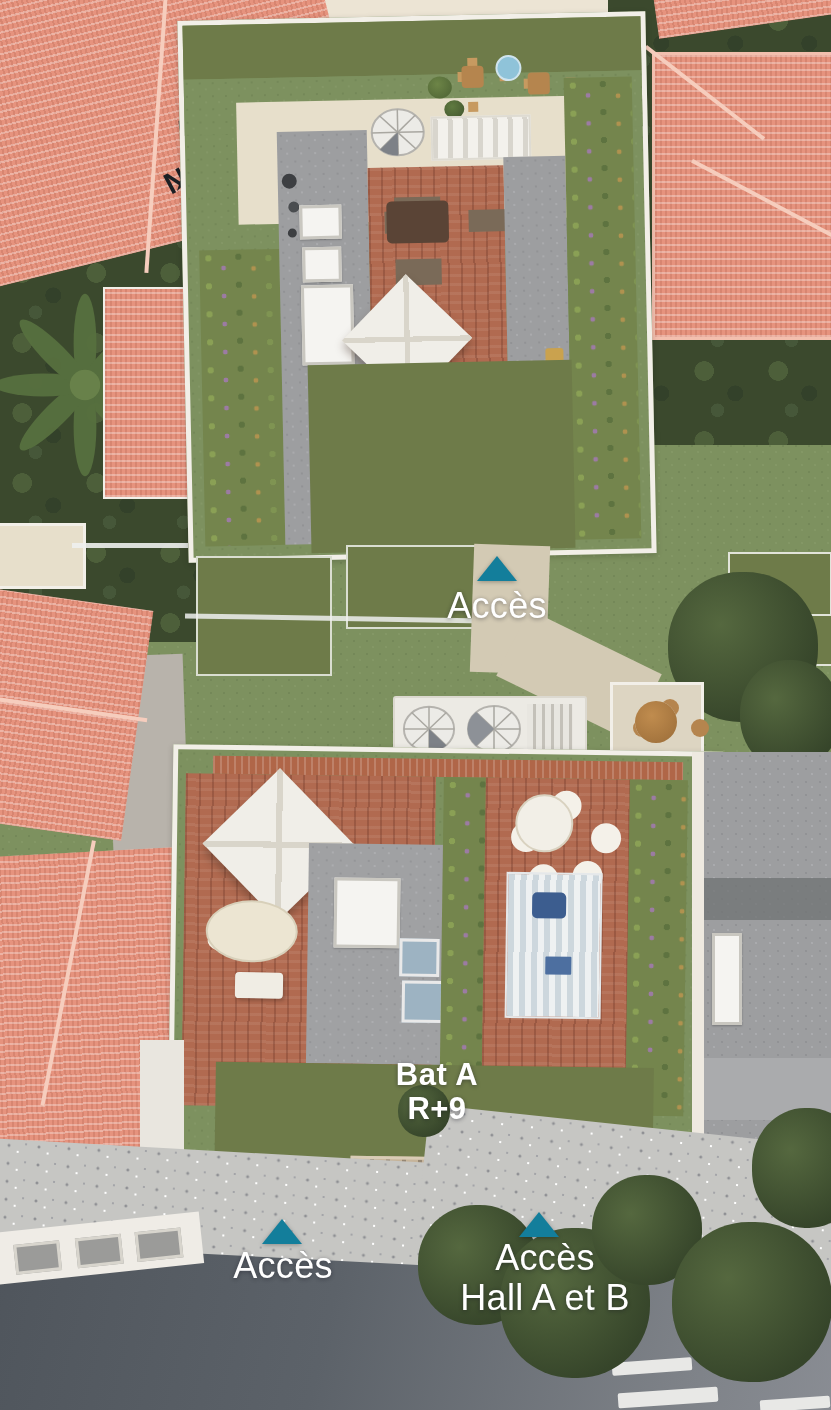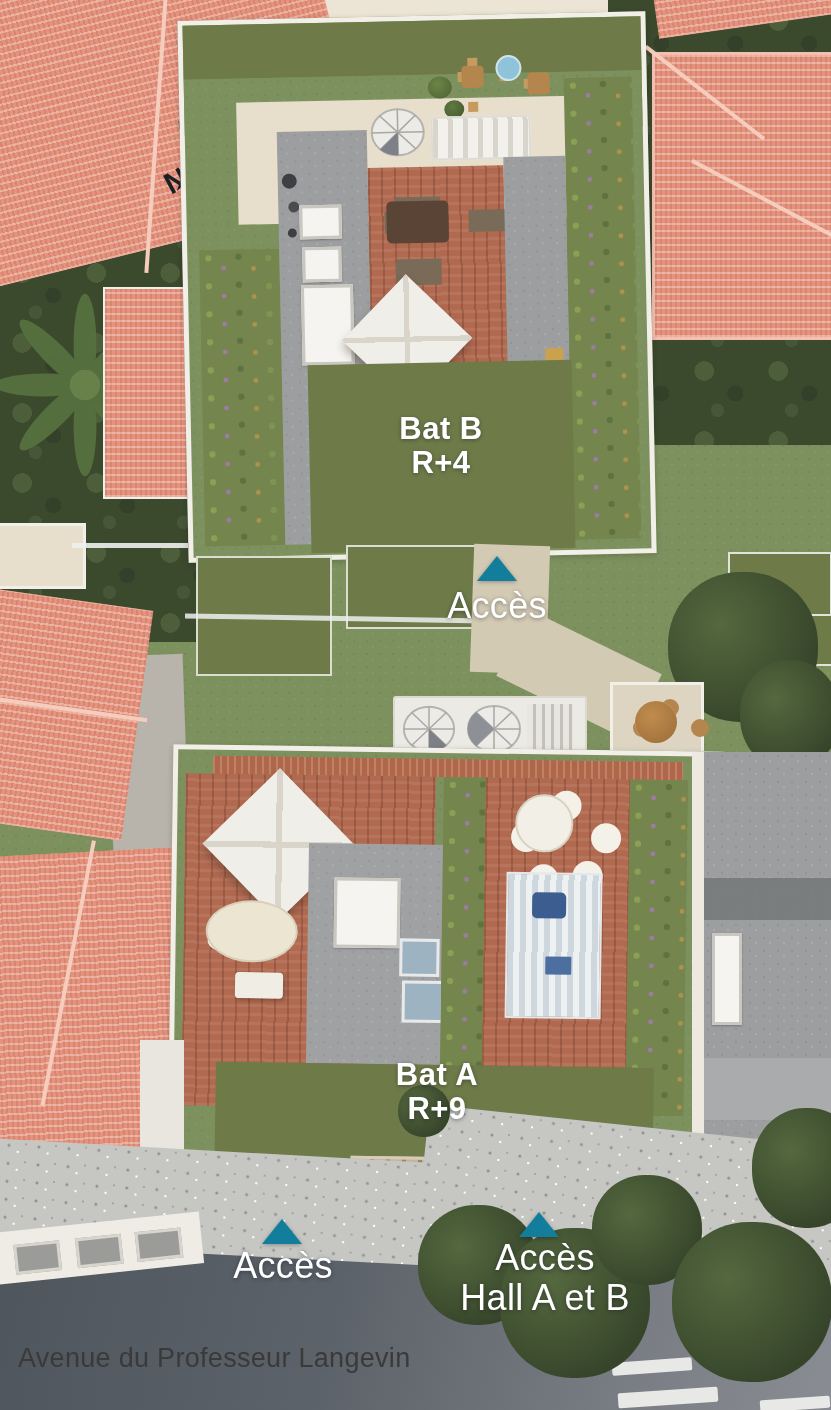--- a/index.html
+++ b/index.html
@@ -392,24 +392,20 @@
   <div class="abs" id="cross2"></div>
   <div class="abs" id="cross3"></div>
 
   <div class="abs treeBlob" id="tB6"></div>
   <div class="abs treeBlob" id="tB1"></div>
   <div class="abs treeBlob" id="tB2"></div>
   <div class="abs treeBlob" id="tB3"></div>
   <div class="abs treeBlob" id="tB4"></div>
   <div class="abs treeBlob" id="tB5"></div>
 
-  <div class="lbl big" id="lblBatB" style="color: rgb(255, 255, 255);">
-    <span>Bat B</span>
-    <span>R+4</span>
-  </div>
 
   <div class="marker" id="mkHallB" style="border-bottom-color: rgb(19, 126, 155);"></div>
   <div class="lbl med" id="lblHallB" style="color: rgb(255, 255, 255);">
     <span>Accès</span>
   </div>
 
   <div class="lbl big" id="lblBatA" style="color: rgb(255, 255, 255);">
     <span>Bat A</span>
     <span>R+9</span>
   </div>
@@ -418,14 +414,13 @@
   <div class="lbl med" id="lblParking" style="color: rgb(255, 255, 255);">
     <span>Accès</span>
   </div>
 
   <div class="marker" id="mkHalls" style="border-bottom-color: rgb(19, 126, 155);"></div>
   <div class="lbl med" id="lblHalls" style="color: rgb(255, 255, 255);">
     <span>Accès</span>
     <span>Hall A et B</span>
   </div>
 
-  <div class="lbl" id="lblStreet" style="color: rgb(58, 58, 58);">Avenue du Professeur Langevin</div>
 </div>
 
 </body></html>

